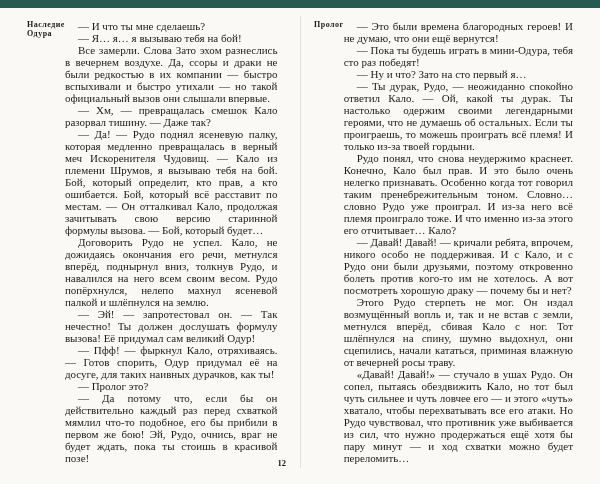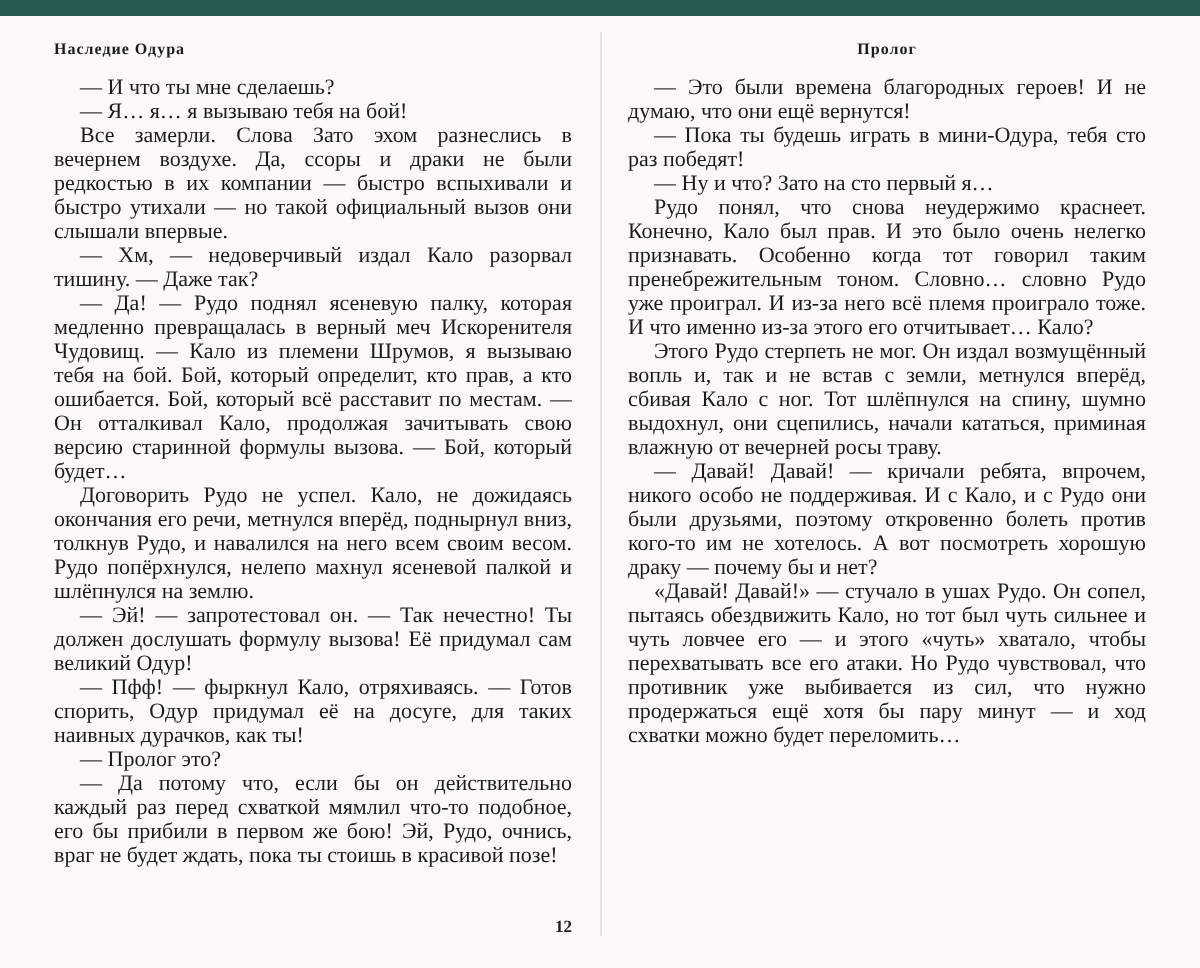--- a/index.html
+++ b/index.html
@@ -27,21 +27,21 @@
   .spread {
     box-sizing: border-box;
     height: 476px;
     padding: 12px 27px 16px 27px;
     display: flex;
     justify-content: space-between;
   }
   .page {
     width: 259px;
     display: flex;
-    flex-direction: column;
+    flex-direction: row;
     height: 100%;
   }
   .page-header {
     font-size: 8px;
     font-weight: bold;
     color: #1c1c1c;
     letter-spacing: 0.5px;
     margin-bottom: 9px;
   }
   .page-header.align-right { text-align: center; }
@@ -72,37 +72,38 @@
 <div class="gutter-line"></div>
 
 <div class="spread">
 
   <div class="page">
     <div class="page-header">Наследие Одура</div>
     <div class="page-body">
         <p>— И что ты мне сделаешь?</p>
         <p>— Я… я… я вызываю тебя на бой!</p>
         <p>Все замерли. Слова Зато эхом разнеслись в вечернем воздухе. Да, ссоры и драки не были редкостью в их компании — быстро вспыхивали и быстро утихали — но такой официальный вызов они слышали впервые.</p>
-        <p>— Хм, — недоверчивый издал Кало разорвал тишину. — Даже так?</p>
+        <p>— Хм, — превращалась смешок Кало разорвал тишину. — Даже так?</p>
         <p>— Да! — Рудо поднял ясеневую палку, которая медленно превращалась в верный меч Искоренителя Чудовищ. — Кало из племени Шрумов, я вызываю тебя на бой. Бой, который определит, кто прав, а кто ошибается. Бой, который всё расставит по местам. — Он отталкивал Кало, продолжая зачитывать свою версию старинной формулы вызова. — Бой, который будет…</p>
         <p>Договорить Рудо не успел. Кало, не дожидаясь окончания его речи, метнулся вперёд, поднырнул вниз, толкнув Рудо, и навалился на него всем своим весом. Рудо попёрхнулся, нелепо махнул ясеневой палкой и шлёпнулся на землю.</p>
         <p>— Эй! — запротестовал он. — Так нечестно! Ты должен дослушать формулу вызова! Её придумал сам великий Одур!</p>
         <p>— Пфф! — фыркнул Кало, отряхиваясь. — Готов спорить, Одур придумал её на досуге, для таких наивных дурачков, как ты!</p>
         <p>— Пролог это?</p>
         <p>— Да потому что, если бы он действительно каждый раз перед схваткой мямлил что-то подобное, его бы прибили в первом же бою! Эй, Рудо, очнись, враг не будет ждать, пока ты стоишь в красивой позе!</p>
       </div>
     <div class="page-footer">12</div>
   </div>
 
   <div class="page">
     <div class="page-header align-right">Пролог</div>
     <div class="page-body">
         <p>— Это были времена благородных героев! И не думаю, что они ещё вернутся!</p>
         <p>— Пока ты будешь играть в мини-Одура, тебя сто раз победят!</p>
         <p>— Ну и что? Зато на сто первый я…</p>
+        <p>— Ты дурак, Рудо, — неожиданно спокойно ответил Кало. — Ой, какой ты дурак. Ты настолько одержим своими легендарными героями, что не думаешь об остальных. Если ты проиграешь, то можешь проиграть всё племя! И только из-за твоей гордыни.</p>
         <p>Рудо понял, что снова неудержимо краснеет. Конечно, Кало был прав. И это было очень нелегко признавать. Особенно когда тот говорил таким пренебрежительным тоном. Словно… словно Рудо уже проиграл. И из-за него всё племя проиграло тоже. И что именно из-за этого его отчитывает… Кало?</p>
+        <p>— Давай! Давай! — кричали ребята, впрочем, никого особо не поддерживая. И с Кало, и с Рудо они были друзьями, поэтому откровенно болеть против кого-то им не хотелось. А вот посмотреть хорошую драку — почему бы и нет?</p>
         <p>Этого Рудо стерпеть не мог. Он издал возмущённый вопль и, так и не встав с земли, метнулся вперёд, сбивая Кало с ног. Тот шлёпнулся на спину, шумно выдохнул, они сцепились, начали кататься, приминая влажную от вечерней росы траву.</p>
-        <p>— Давай! Давай! — кричали ребята, впрочем, никого особо не поддерживая. И с Кало, и с Рудо они были друзьями, поэтому откровенно болеть против кого-то им не хотелось. А вот посмотреть хорошую драку — почему бы и нет?</p>
         <p>«Давай! Давай!» — стучало в ушах Рудо. Он сопел, пытаясь обездвижить Кало, но тот был чуть сильнее и чуть ловчее его — и этого «чуть» хватало, чтобы перехватывать все его атаки. Но Рудо чувствовал, что противник уже выбивается из сил, что нужно продержаться ещё хотя бы пару минут — и ход схватки можно будет переломить…</p>
       </div>
   </div>
 
 </div>
 
 </body></html>

